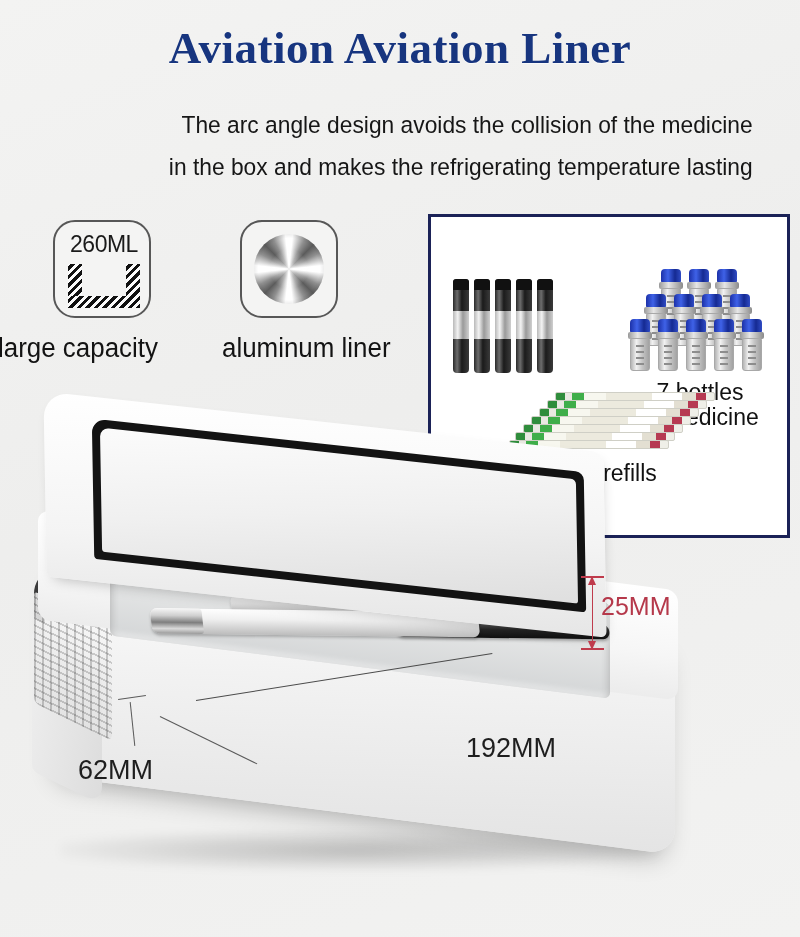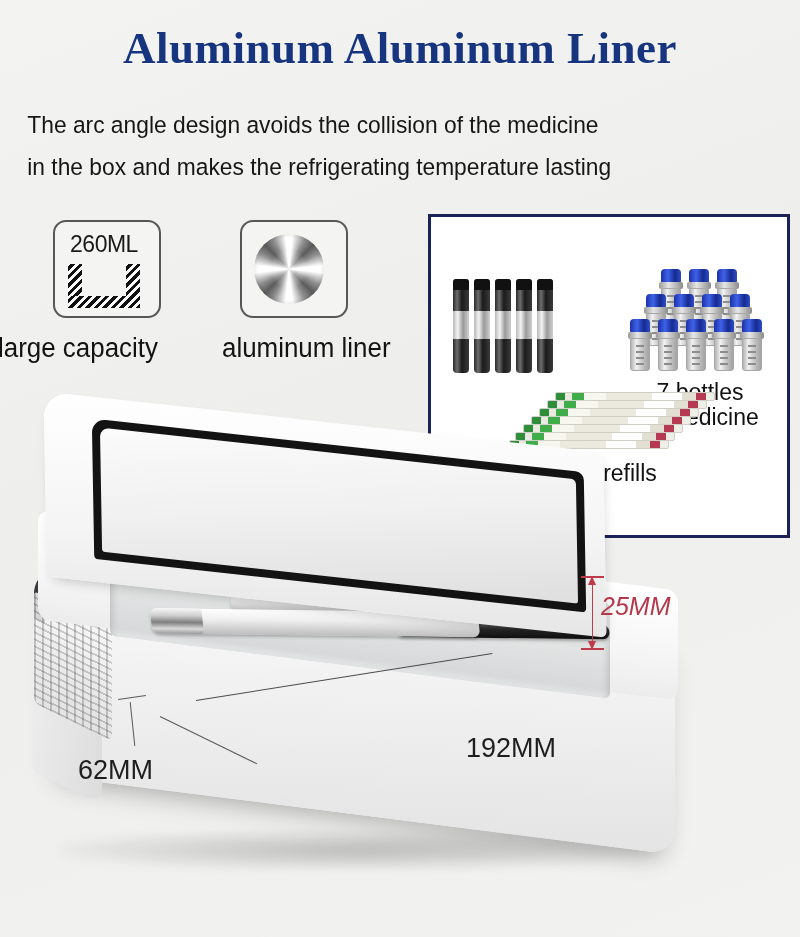--- a/index.html
+++ b/index.html
@@ -33,41 +33,41 @@
     font-size: 45px;
     letter-spacing: 0.5px;
     color: #17357f;
     text-shadow: 0 1px 0 rgba(255,255,255,.6);
     white-space: nowrap;
   }
   .subtitle {
     position: absolute;
     left: 0; top: 104px;
     width: 780px;
-    text-align: left;
+    text-align: right;
     color: #161616;
   }
   .subtitle .line {
     display: block;
     font-size: 24.5px;
     line-height: 42px;
     font-weight: 400;
     transform: scaleX(0.93);
     white-space: nowrap;
   }
 
   
   .feature {
     position: absolute;
   }
   .icon-box {
-    width: 108px;
+    width: 98px;
     height: 98px;
     border: 2px solid #575757;
-    border-radius: 13px;
+    border-radius: 22px;
     background: #f4f4f3;
     box-sizing: border-box;
     position: relative;
     overflow: hidden;
   }
   .feature-caption {
     position: absolute;
     font-size: 27px;
     color: #131313;
     white-space: nowrap;
@@ -445,21 +445,21 @@
 
   
   .dim-label {
     position: absolute;
     font-size: 27px;
     white-space: nowrap;
     font-family: "Liberation Sans", sans-serif;
   }
   #dim-192 { left: 466px; top: 733px; color: #1e1e1e; }
   #dim-62  { left: 78px;  top: 755px; color: #1e1e1e; }
-  #dim-25  { left: 601px; top: 592px; color: #b5384a; font-size: 25px; font-style: italic; }
+  #dim-25  { left: 601px; top: 592px; color: #b5384a; font-size: 25px; }
 
   .dim-line {
     position: absolute;
     background: #6f6f6f;
   }
   
   #leader-192 {
     left: 196px; top: 700px;
     width: 300px; height: 1px;
     transform: rotate(-9deg);
@@ -514,21 +514,21 @@
     border-left: 4.5px solid transparent;
     border-right: 4.5px solid transparent;
     border-top: 9px solid #bf3b4c;
   }
 </style>
 </head>
 <body>
 
 <div id="page">
 
-  <div class="title">Aluminum Aluminum Liner</div>
+  <div class="title">Aviation Aviation Liner</div>
 
   <div class="subtitle">
     <span class="line">The arc angle design avoids the collision of the medicine</span>
     <span class="line">in the box and makes the refrigerating temperature lasting</span>
   </div>
 
   <div class="feature" style="left:53px; top:220px;">
     <div class="icon-box">
       <div class="ml-text">260ML</div>
       <div class="ushape">

